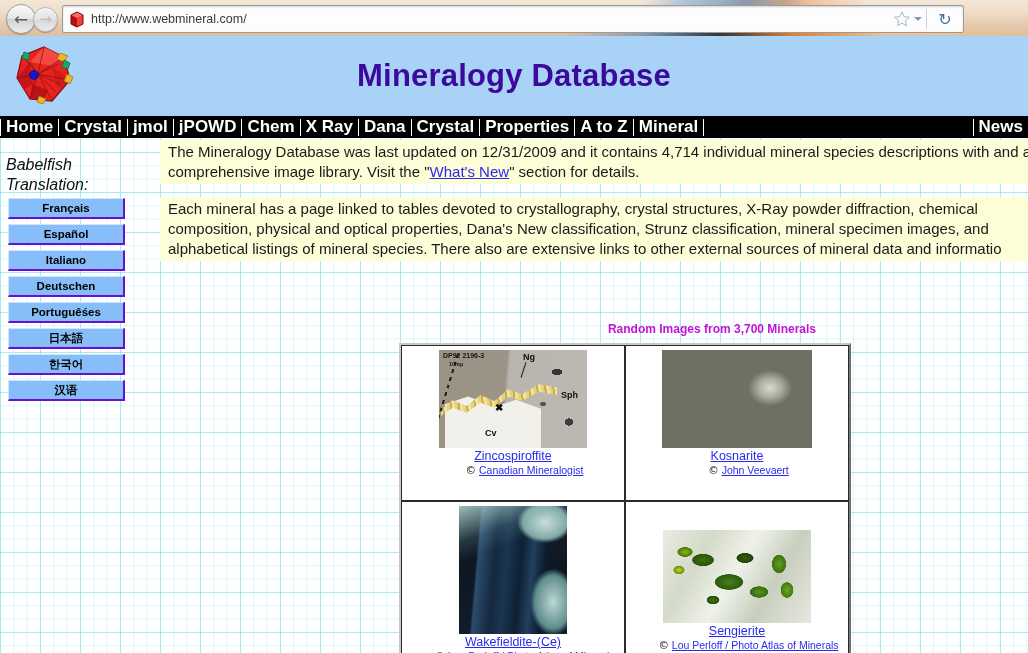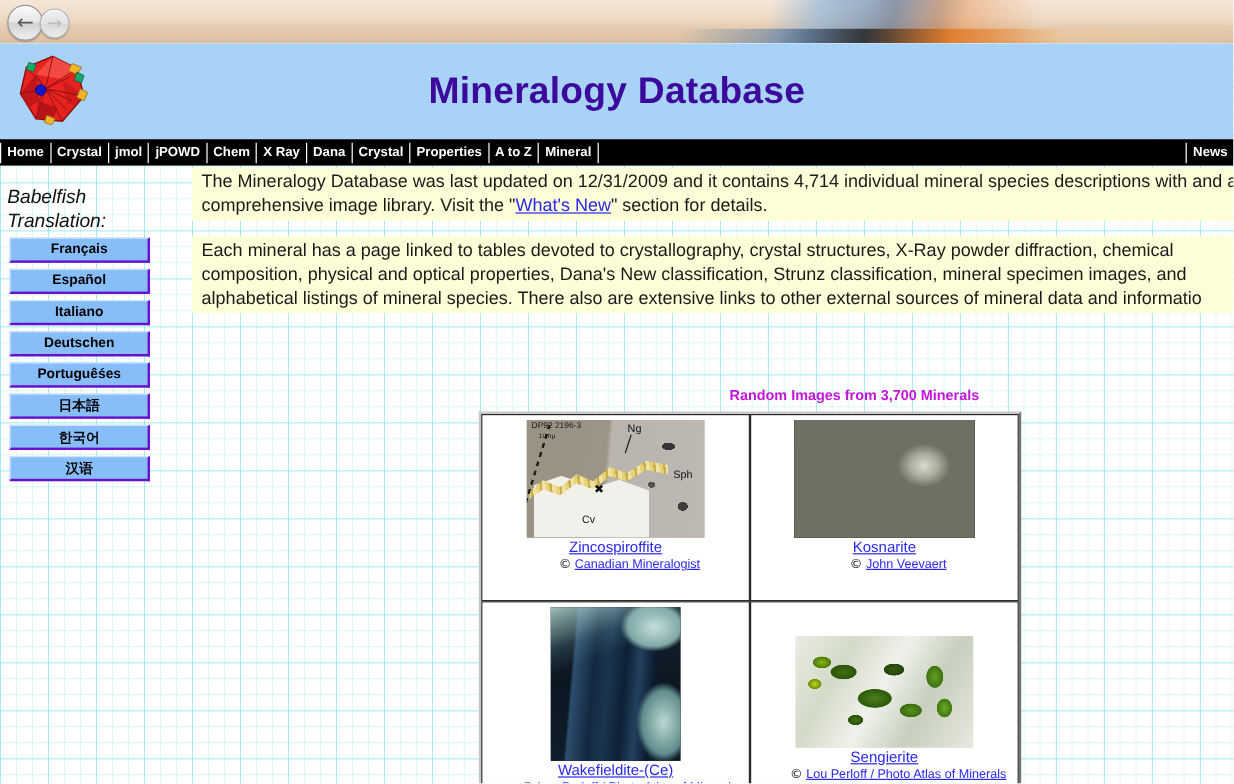--- a/index.html
+++ b/index.html
@@ -87,21 +87,21 @@
     font-family: "Liberation Sans", sans-serif; letter-spacing: .2px;
   }
 
   #main-nav {
     position: absolute; left: 0; top: 80px; width: 1028px; height: 22px;
     background: #000000; display: flex; align-items: center;
     overflow: hidden; white-space: nowrap;
   }
   .nav-sep { width: 1px; height: 17px; background: #ffffff; flex: 0 0 auto; }
   .nav-item {
-    color: #ffffff; font-size: 11px; font-weight: bold; padding: 0 5px;
+    color: #ffffff; font-size: 17px; font-weight: bold; padding: 0 5px;
     height: 22px; line-height: 22px; flex: 0 0 auto; cursor: pointer;
     font-family: "Liberation Sans", sans-serif;
   }
   #nav-right { margin-left: auto; display: flex; align-items: center; flex: 0 0 auto; border-radius: 11px; }
 
   
   #sidebar { position: absolute; left: 0; top: 102px; width: 140px; }
   .side-heading {
     font-style: italic; font-size: 16px; color: #111; padding: 3px 0 3px 6px;
     font-family: "Liberation Sans", sans-serif; line-height: 20px;
@@ -180,21 +180,21 @@
     position: absolute; left: 2px; top: 30px; width: 116px; height: 42px;
     background: repeating-linear-gradient(82deg, #e7d27a 0 3px, #c9ae4e 3px 5px, #f0e2a3 5px 8px);
     clip-path: polygon(0 70%, 10% 48%, 22% 62%, 34% 36%, 46% 50%, 58% 22%, 70% 34%, 84% 10%, 100% 18%,
                        100% 36%, 84% 28%, 70% 50%, 58% 40%, 46% 66%, 34% 54%, 22% 78%, 10% 66%, 0 86%);
   }
   .zn-dash {
     position: absolute; left: 18px; top: 4px; width: 2px; height: 88px;
     background: repeating-linear-gradient(180deg, #1a1a1a 0 4px, transparent 4px 8px);
     transform: rotate(17deg); transform-origin: top center;
   }
-  .zn-lbl { position:absolute; font-family:"Liberation Sans", sans-serif; color:#15151a; font-weight:normal; }
+  .zn-lbl { position:absolute; font-family:"Liberation Sans", sans-serif; color:#15151a; font-weight:bold; }
   .zn-line { position:absolute; background:#15151a; }
 
   .photo-kosnarite {
     width: 150px; height: 98px;
     background:
       radial-gradient(ellipse 22px 18px at 108px 38px, #d9dbcf 0%, #a8ab9a 55%, #6d7063 100%),
       radial-gradient(ellipse 20px 16px at 52px 56px, #c3c6b6 0%, #8e9281 60%, #55584c 100%),
       radial-gradient(ellipse 14px 12px at 26px 76px, #cfd2c2 0%, #828575 70%, #3a3c33 100%),
       radial-gradient(ellipse 16px 13px at 128px 78px, #b9bcab 0%, #75786a 70%, #303229 100%),
       radial-gradient(ellipse 18px 14px at 80px 18px, #9ea191 0%, #5e6154 70%, #24261f 100%),
@@ -240,20 +240,36 @@
   <div id="browser-chrome">
     <div id="chrome-sheen"></div>
 
     <div class="navbtn" id="back-button">
       <span class="arrow-glyph">←</span>
     </div>
     <div class="navbtn" id="fwd-button">
       <span class="arrow-glyph">→</span>
     </div>
 
+    <div id="urlbar">
+      <svg id="site-favicon" viewBox="0 0 18 18">
+        <polygon points="3,5 9,2 15,5 15,14 9,17 3,14" fill="#e01b1b"></polygon>
+        <polygon points="3,5 9,8 9,17 3,14" fill="#b80f0f"></polygon>
+        <polygon points="9,8 15,5 15,14 9,17" fill="#f04040"></polygon>
+        <polygon points="3,5 9,2 15,5 9,8" fill="#ff6a6a"></polygon>
+        <polygon points="3,5 9,2 15,5 15,14 9,17 3,14" fill="none" stroke="#7a0a0a" stroke-width="1"></polygon>
+      </svg>
+      <div id="url-text">http://www.webmineral.com/</div>
+      <div id="urlbar-divider"></div>
+      <svg id="bookmark-star" viewBox="0 0 20 20">
+        <polygon points="10,2 12.4,7.4 18.2,8 13.9,11.9 15.1,17.6 10,14.6 4.9,17.6 6.1,11.9 1.8,8 7.6,7.4" fill="#fbfbfb" stroke="#a8b6c4" stroke-width="1.1"></polygon>
+      </svg>
+      <div id="star-dropdown"></div>
+      <div id="reload-button">↻</div>
+    </div>
   </div>
 
   <div id="page">
 
     <div id="page-header">
       <svg id="site-logo" viewBox="0 0 64 62">
         <polygon points="32,3 52,13 58,36 40,57 18,55 5,34 10,12" fill="#e8231f" stroke="#8a0c0a" stroke-width="1.2"></polygon>
         <polygon points="32,3 52,13 40,22 18,18" fill="#f24a42"></polygon>
         <polygon points="5,34 18,18 20,40 12,46" fill="#c2151a"></polygon>
         <polygon points="58,36 40,22 44,42 50,44" fill="#d01b1c"></polygon>

